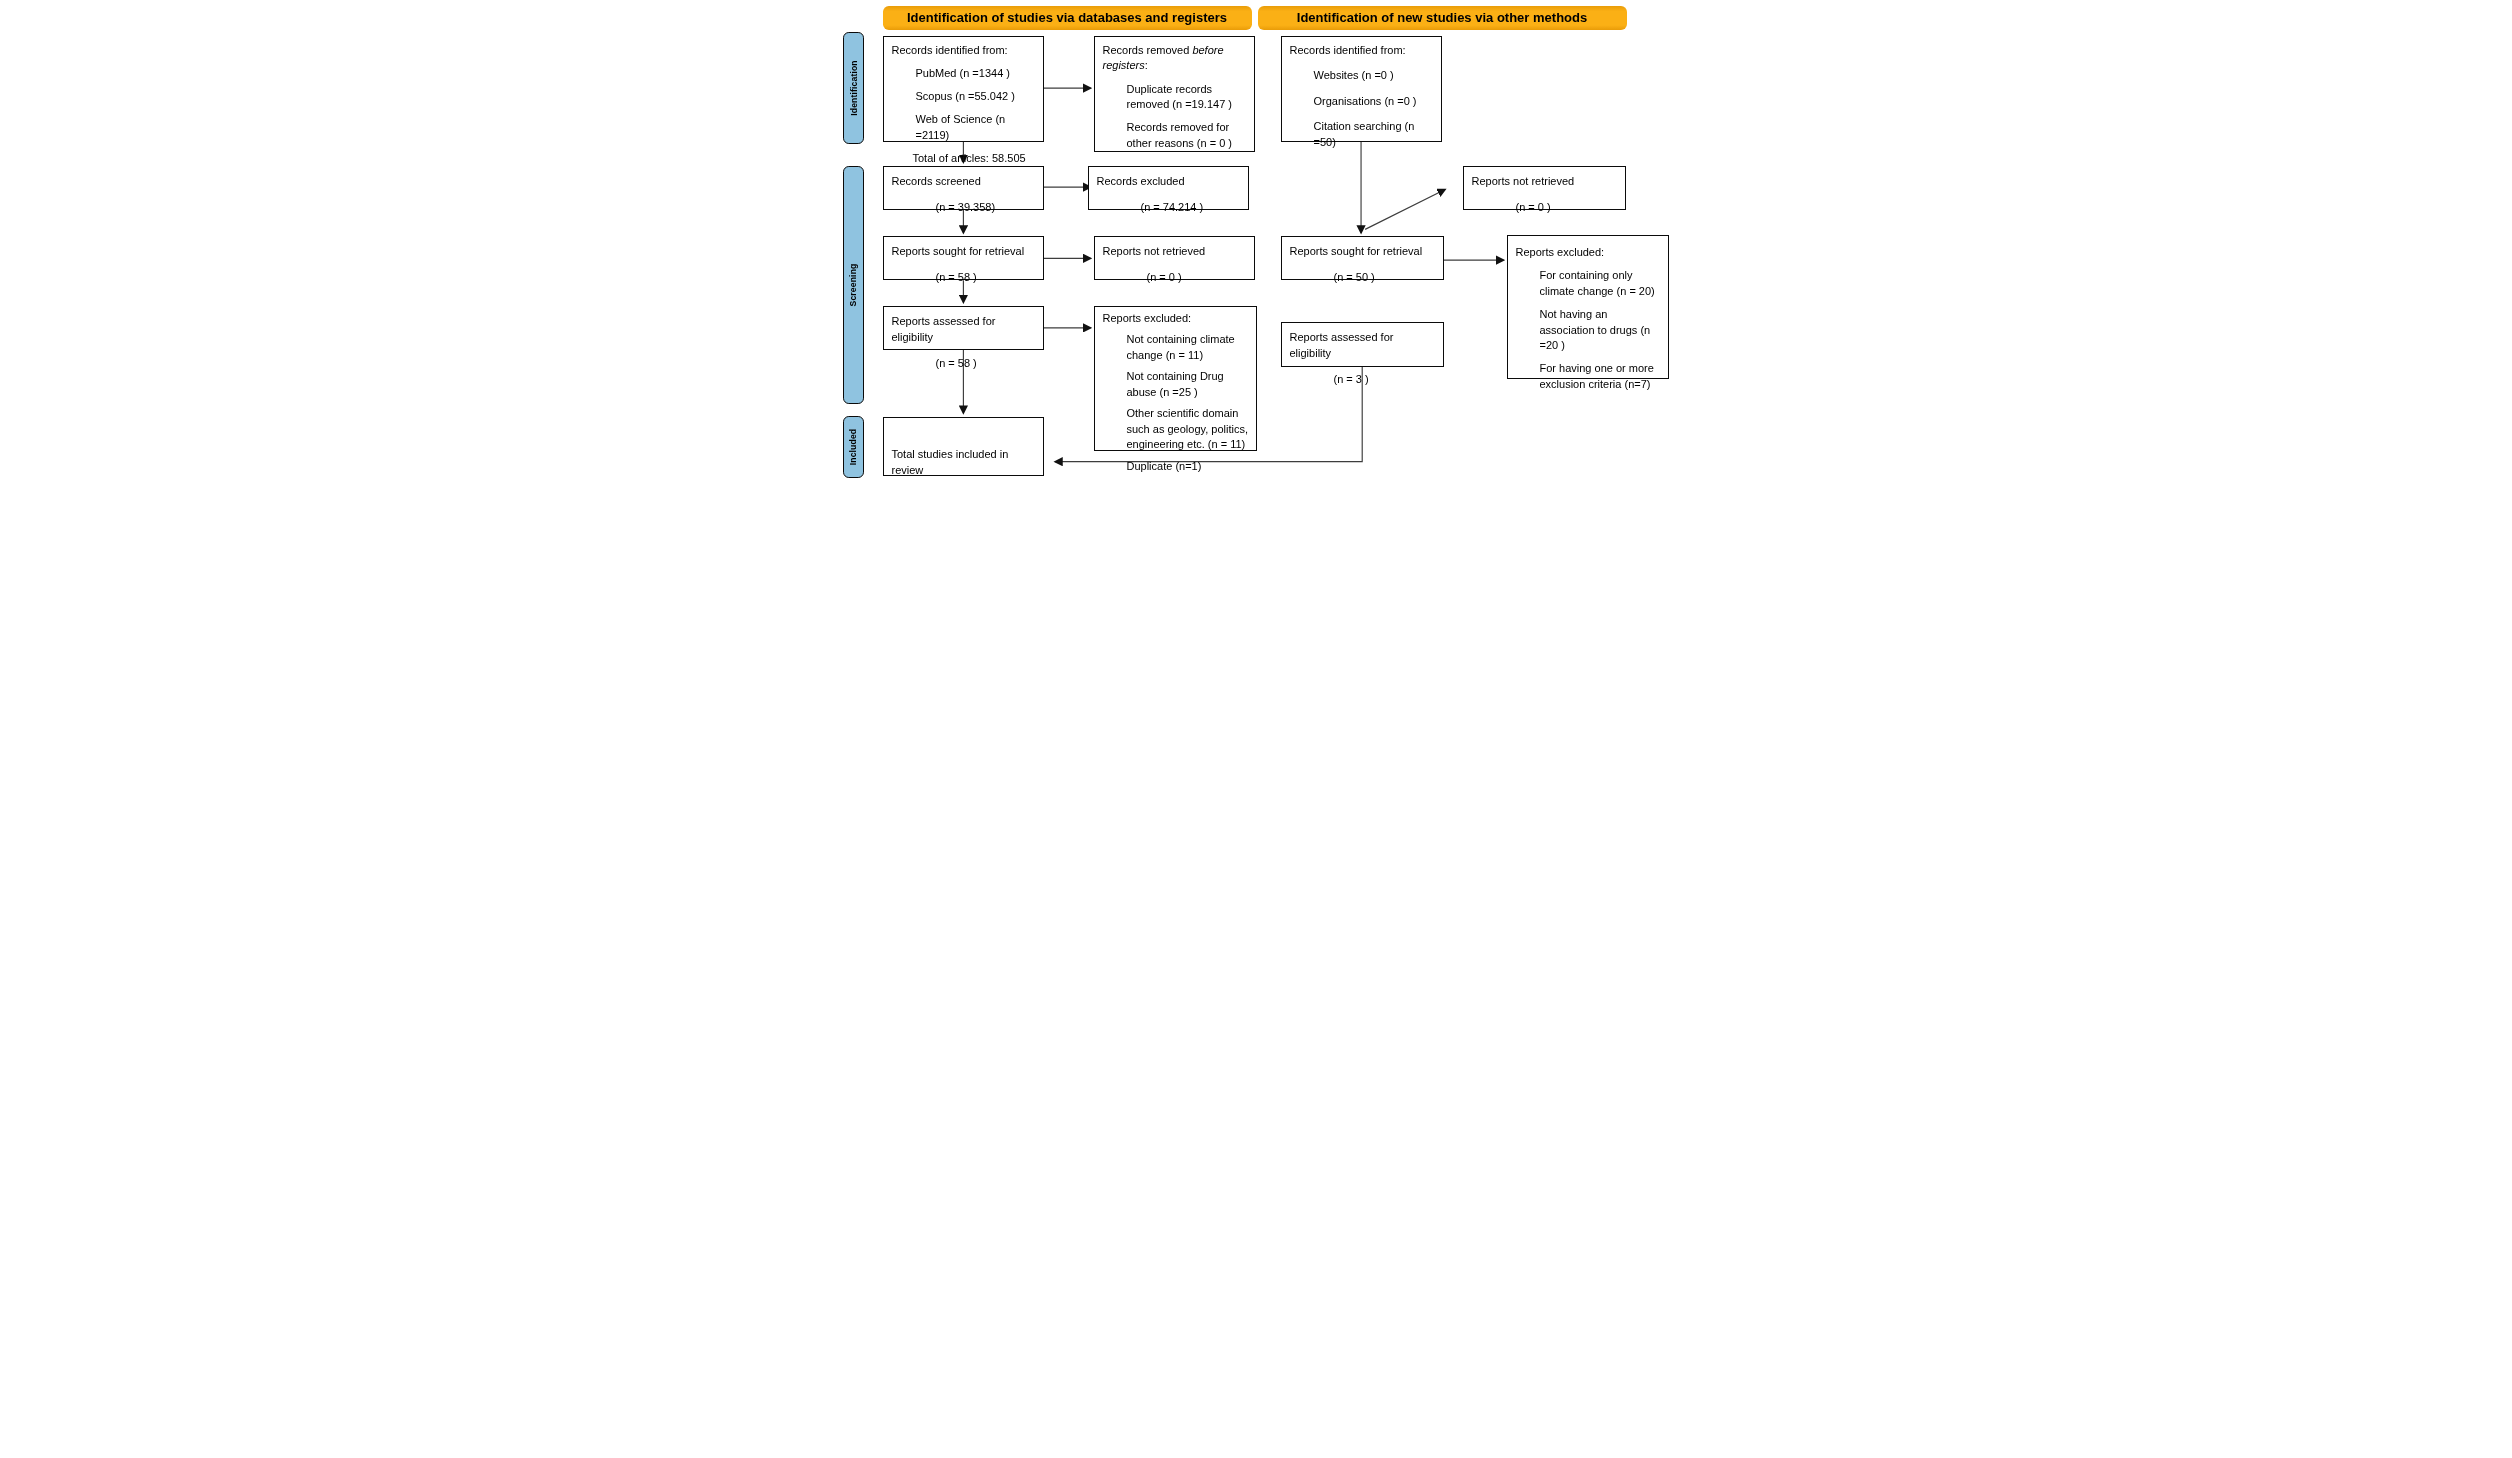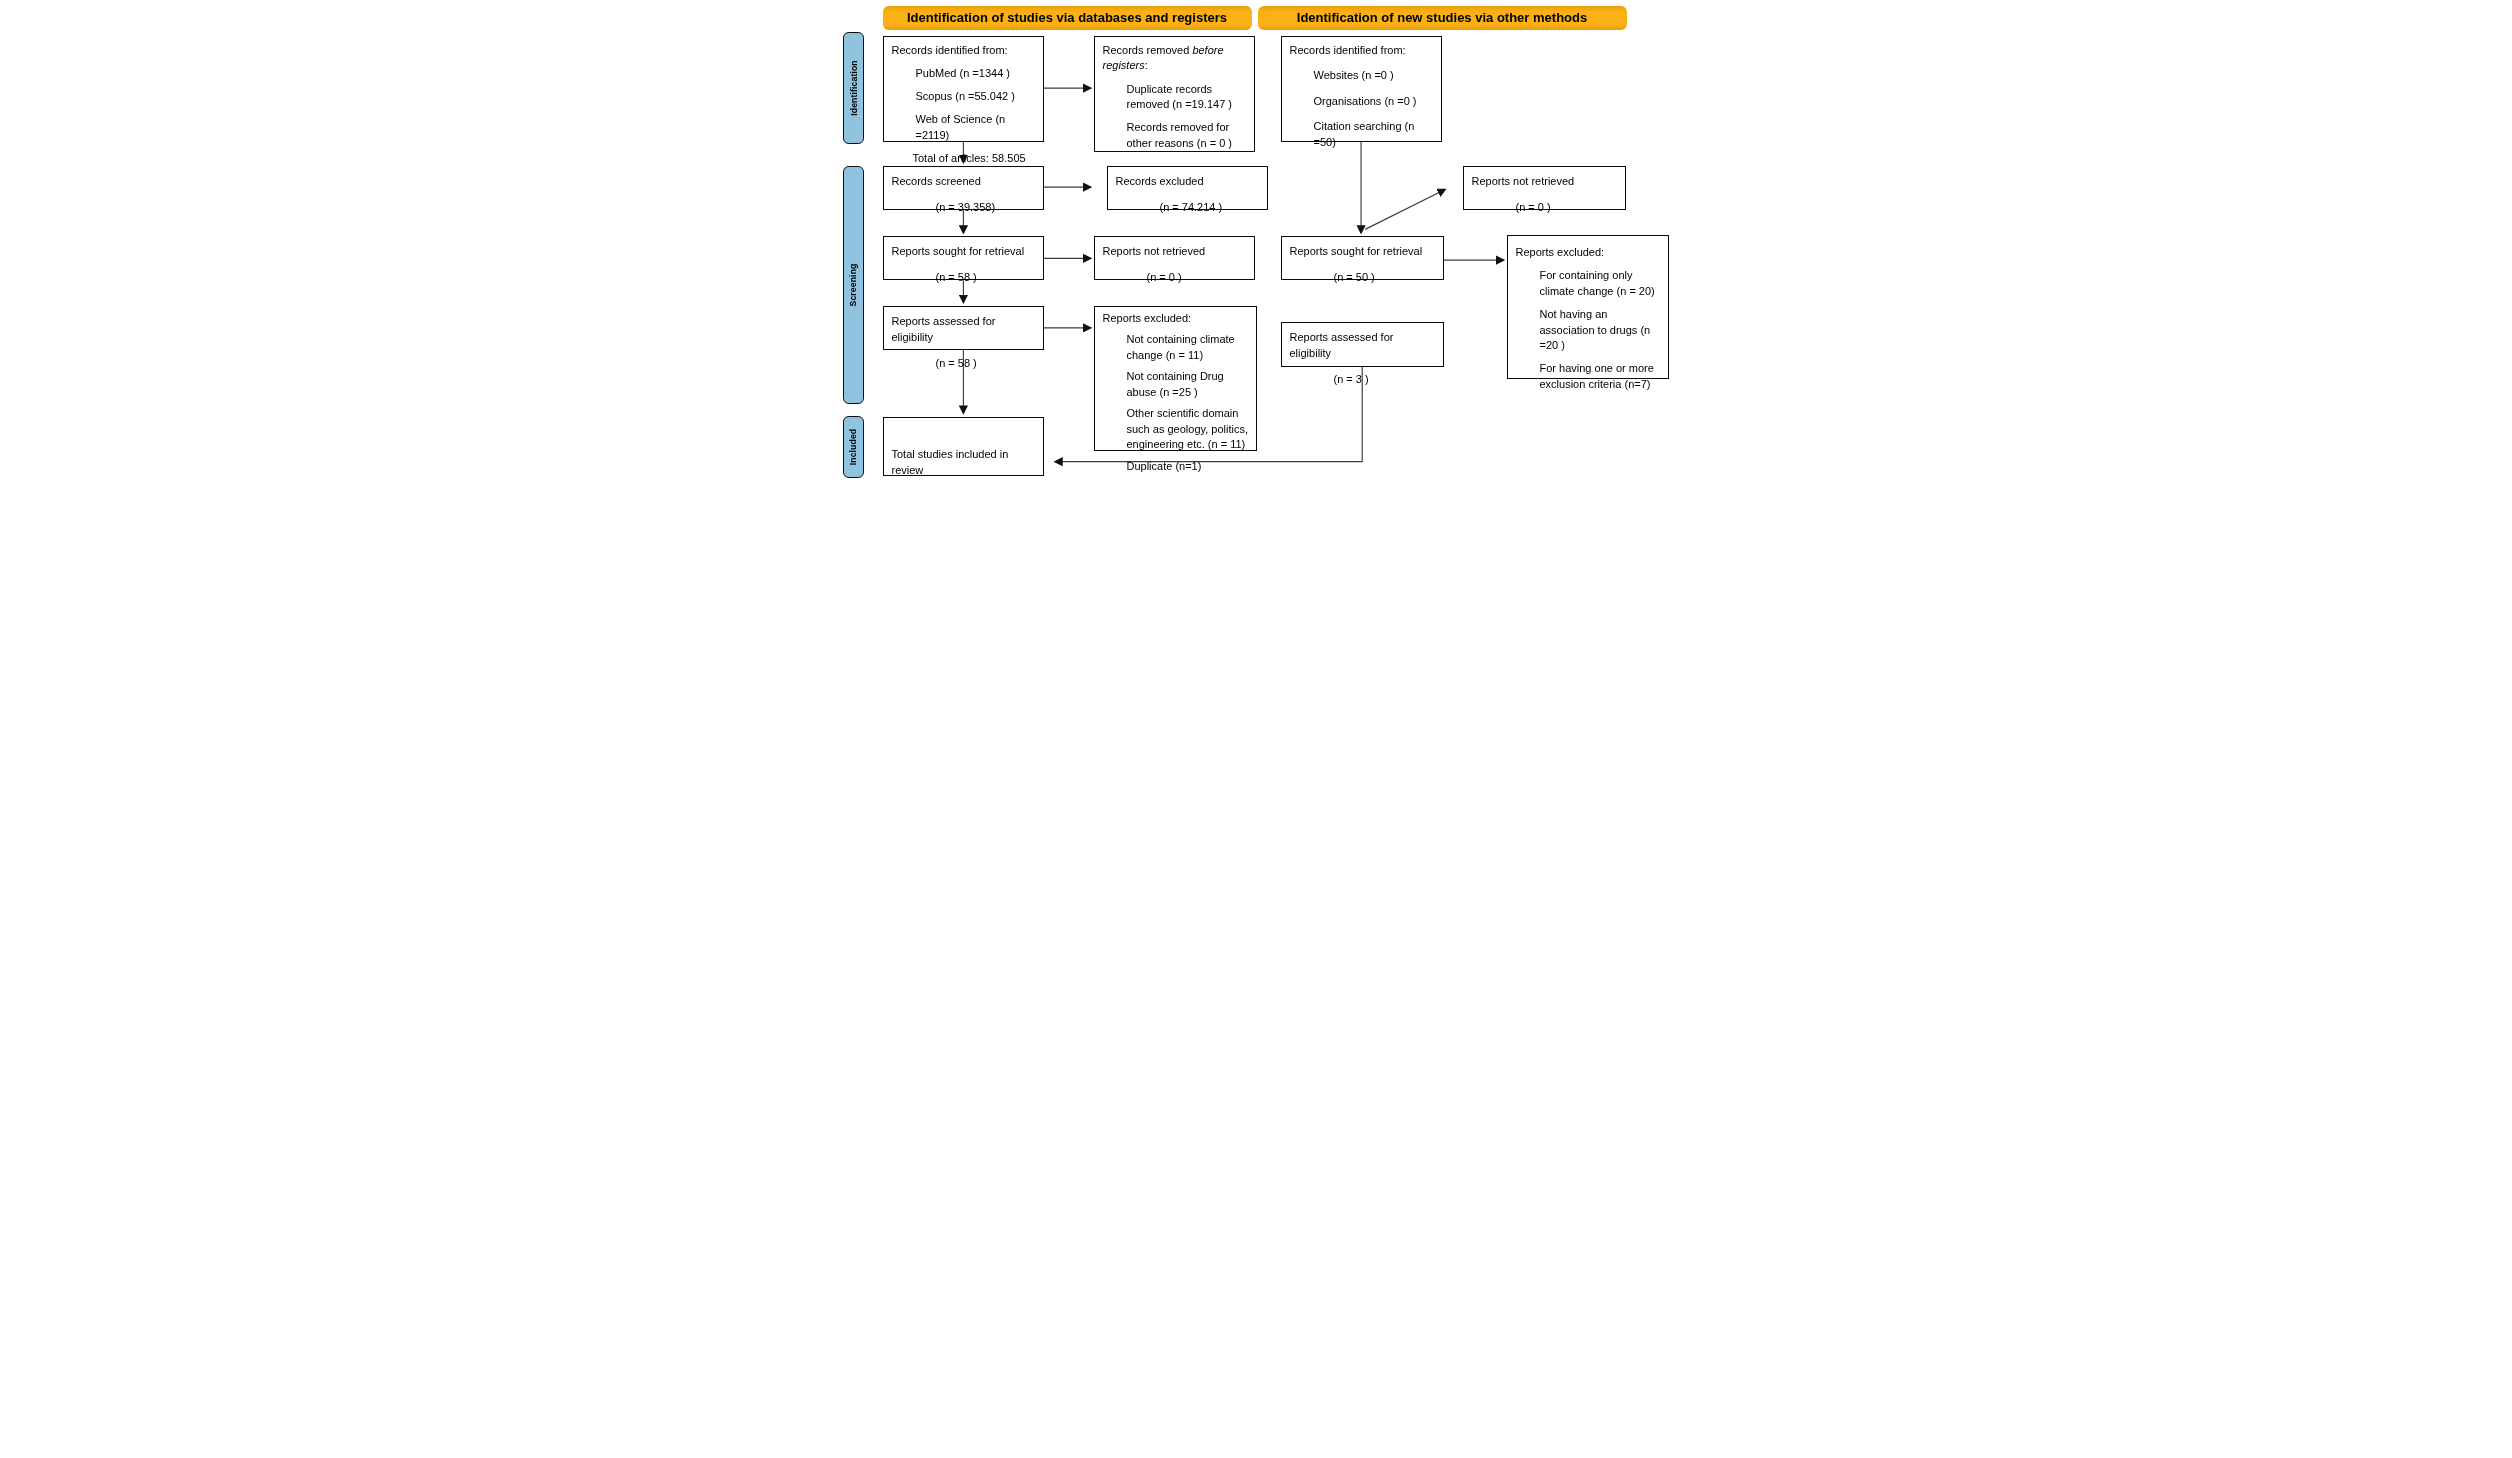--- a/index.html
+++ b/index.html
@@ -113,21 +113,21 @@
     <div class="box-label">Total studies included in review</div>
     <div class="box-count">(n = 6 )</div>
   </div>
 
   <div class="box" style="left:256px;top:36px;width:161px;height:116px;">
     <div class="box-title"><span>Records removed </span><i>before registers</i><span>:</span></div>
     <div class="box-item">Duplicate records removed (n =19.147 )</div>
     <div class="box-item">Records removed for other reasons (n = 0 )</div>
   </div>
 
-  <div class="box lc" style="left:269px;top:166px;width:161px;height:44px;">
+  <div class="box lc" style="left:250px;top:166px;width:161px;height:44px;">
     <div class="box-label">Records excluded</div>
     <div class="box-count">(n = 74.214 )</div>
   </div>
 
   <div class="box lc" style="left:256px;top:236px;width:161px;height:44px;">
     <div class="box-label">Reports not retrieved</div>
     <div class="box-count">(n = 0 )</div>
   </div>
 
   <div class="box tight" style="left:256px;top:306px;width:163px;height:145px;">

